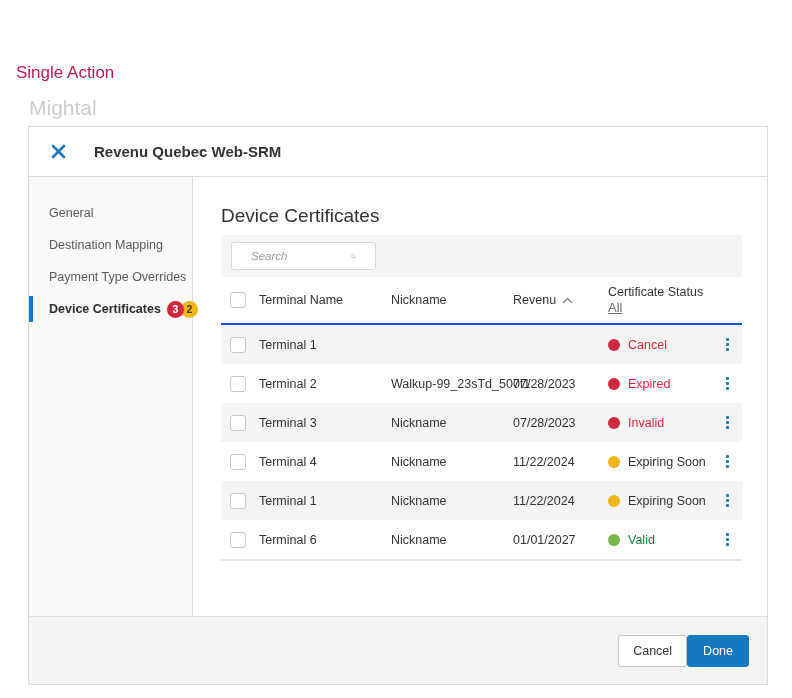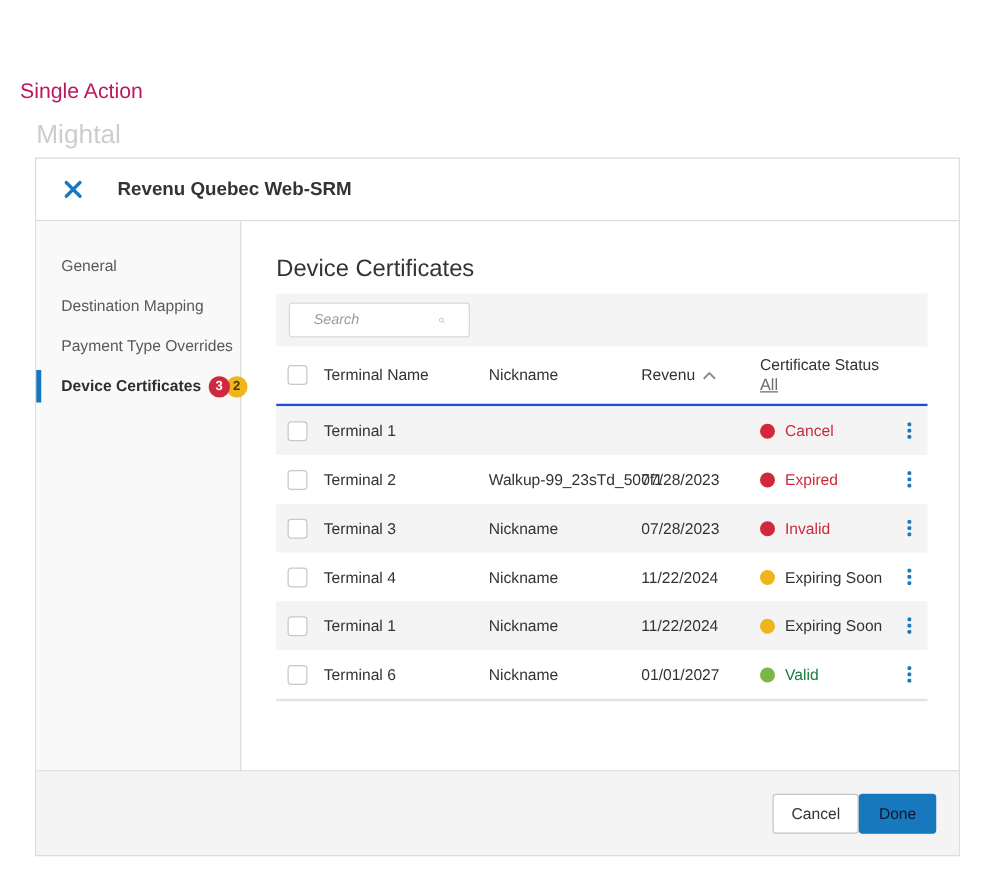--- a/index.html
+++ b/index.html
@@ -61,21 +61,21 @@
 
   .dot { width: 12px; height: 12px; border-radius: 50%; margin-right: 8px; flex: 0 0 auto; }
   .kebab { display: flex; flex-direction: column; gap: 2px; cursor: pointer; padding: 3px; }
   .kebab span { width: 3px; height: 3px; background: #1878be; border-radius: 1px; }
 
   .modal-footer { flex: 0 0 auto; height: 68px; background: #f4f4f4; border-top: 1px solid #e0e0e0;
     display: flex; align-items: center; justify-content: flex-end; padding: 0 18px 0 20px; }
   .btn-cancel { background: #fff; border: 1px solid #c4c4c4; border-radius: 3px; padding: 8px 14px;
     font-size: 12.5px; color: #333; font-family: "Liberation Sans", sans-serif; cursor: pointer; }
   .btn-done { background: #1878be; border: 1px solid #1878be; border-radius: 3px; padding: 8px 15px;
-    font-size: 12.5px; color: #0f172a; font-family: "Liberation Sans", sans-serif; cursor: pointer; }
+    font-size: 12.5px; color: #ffffff; font-family: "Liberation Sans", sans-serif; cursor: pointer; }
 </style>
 </head>
 <body>
 
 <div class="page">
 
   <div class="page-title">Single Action</div>
   <div class="page-subtitle">Mightal</div>
 
   <div class="modal">

